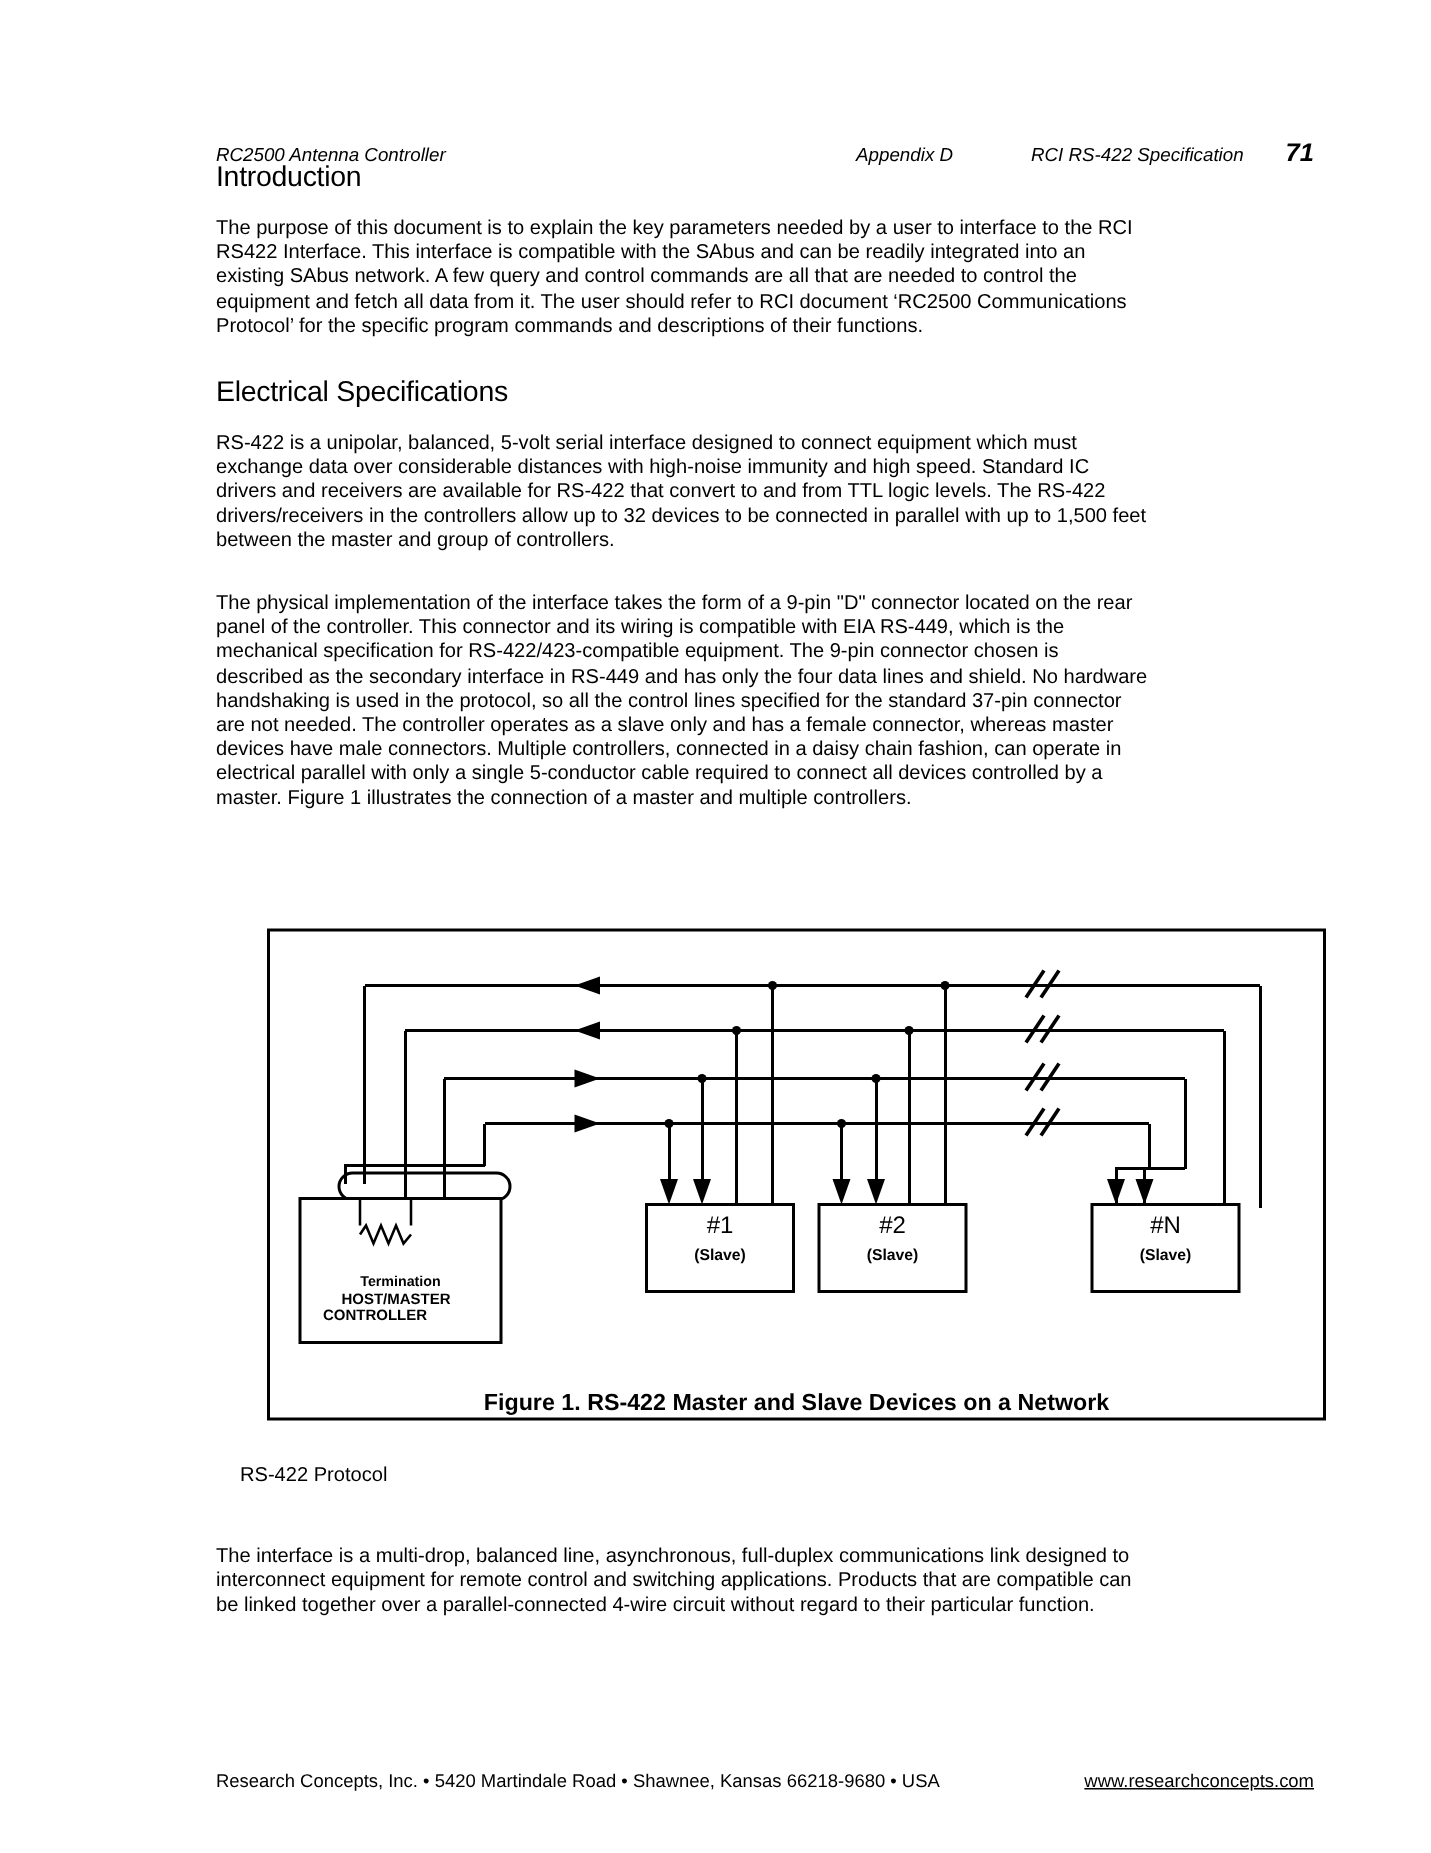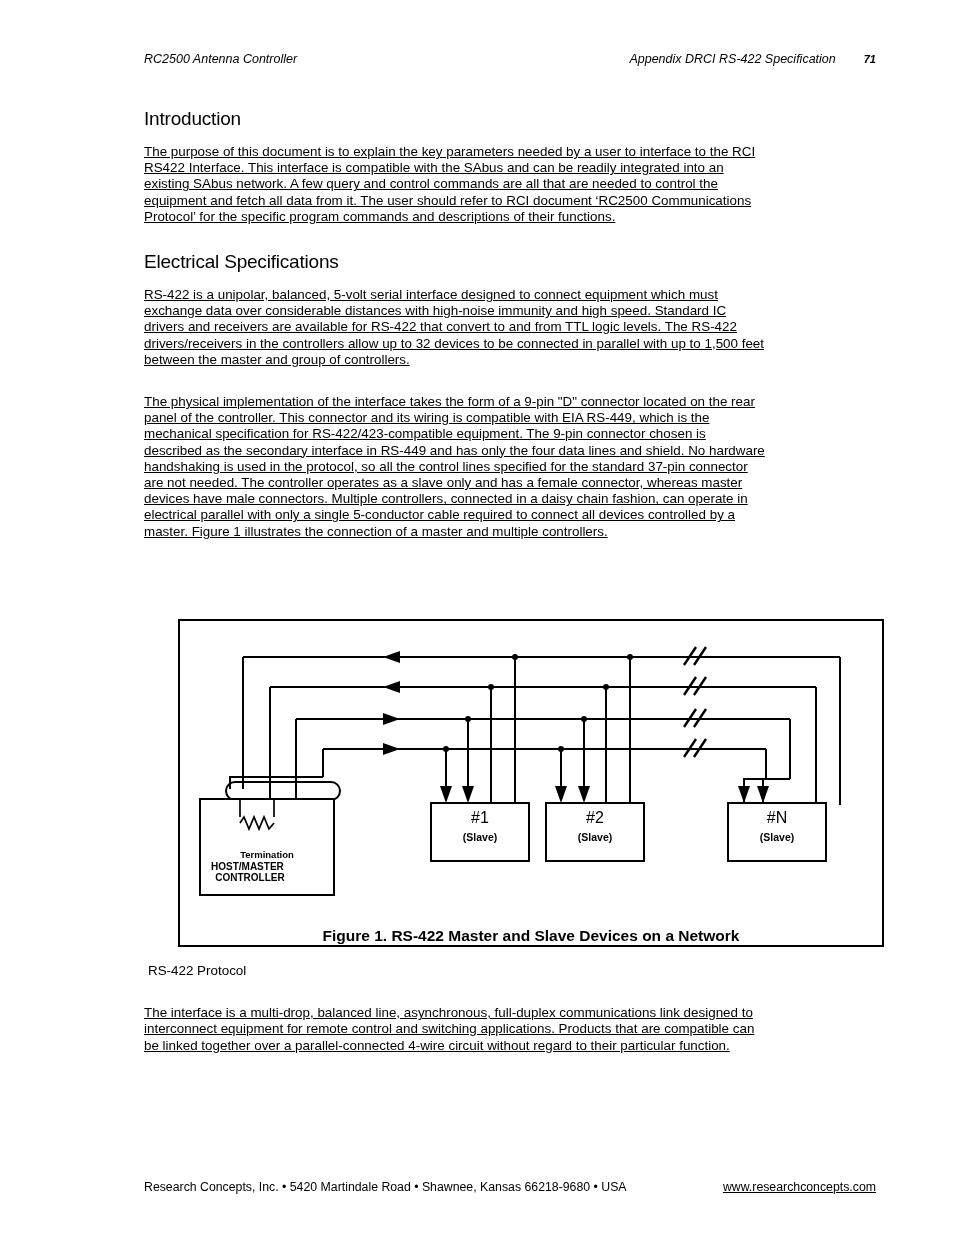--- a/index.html
+++ b/index.html
@@ -28,27 +28,28 @@
     left: 144px;
     top: 52px;
     width: 732px;
     display: flex;
     align-items: baseline;
     font-size: 12.5px;
     font-style: italic;
   }
   .header-left { flex: 0 0 auto; }
   .header-spacer { flex: 1 1 auto; }
-  .header-appendix { flex: 0 0 auto; }
+  .header-appendix { flex: 0 0 auto; margin-right: 52px; }
   .header-spec { flex: 0 0 auto; margin-right: 28px; }
   .header-pageno {
     flex: 0 0 auto;
     font-weight: bold;
     font-style: italic;
-    font-size: 11px;
+    font-size: 17px;
+    margin-top: 40px;
   }
 
   
   .content {
     position: absolute;
     left: 144px;
     top: 108px;
     width: 732px;
   }
   h1.appendix-title {
@@ -63,26 +64,25 @@
     font-weight: normal;
     margin: 0 0 14px 0;
     letter-spacing: -0.2px;
   }
   p.body-text {
     font-size: 13.4px;
     line-height: 16.2px;
     margin: 0 0 0 0;
     text-align: left;
     white-space: pre-line;
-    text-decoration: underline;
   }
   .sub-label {
     font-size: 13.4px;
     line-height: 16.2px;
-    margin: 4px;
+    margin: 16px;
   }
   .gap-22 { height: 22px; }
   .gap-26 { height: 26px; }
 
   
   .figure-wrap {
     position: absolute;
     left: 178px;
     top: 619px;
     width: 706px;
@@ -275,21 +275,21 @@
         <line x1="96" y1="181" x2="96" y2="198"></line>
         <polyline points="62,204 66,198 71,210 76,198 81,210 86,198 91,210 96,204"></polyline>
       </g>
 
       <rect x="253" y="184" width="98" height="58" fill="#fff" stroke="#000" stroke-width="2"></rect>
       <rect x="368" y="184" width="98" height="58" fill="#fff" stroke="#000" stroke-width="2"></rect>
       <rect x="550" y="184" width="98" height="58" fill="#fff" stroke="#000" stroke-width="2"></rect>
     </svg>
 
     <div style="position:absolute;left:22px;top:214px;width:134px;text-align:center;font-size:9.5px;font-weight:bold;margin-top:16px;">Termination</div>
-    <div style="position:absolute;left:22px;top:242px;width:128px;text-align:left;font-size:10px;font-weight:bold;line-height:11.5px;padding-left:11px;">HOST/MASTER</div>
+    <div style="position:absolute;left:22px;top:242px;width:128px;text-align:center;font-size:10px;font-weight:bold;line-height:11.5px;">HOST/MASTER</div>
     <div style="position:absolute;left:5px;top:253px;width:134px;text-align:center;font-size:10px;font-weight:bold;line-height:11.5px;">CONTROLLER</div>
 
     <div style="position:absolute;left:253px;top:190px;width:98px;text-align:center;font-size:16px;">#1</div>
     <div style="position:absolute;left:253px;top:212px;width:98px;text-align:center;font-size:10.5px;font-weight:bold;">(Slave)</div>
 
     <div style="position:absolute;left:368px;top:190px;width:98px;text-align:center;font-size:16px;">#2</div>
     <div style="position:absolute;left:368px;top:212px;width:98px;text-align:center;font-size:10.5px;font-weight:bold;">(Slave)</div>
 
     <div style="position:absolute;left:550px;top:190px;width:98px;text-align:center;font-size:16px;">#N</div>
     <div style="position:absolute;left:550px;top:212px;width:98px;text-align:center;font-size:10.5px;font-weight:bold;">(Slave)</div>

